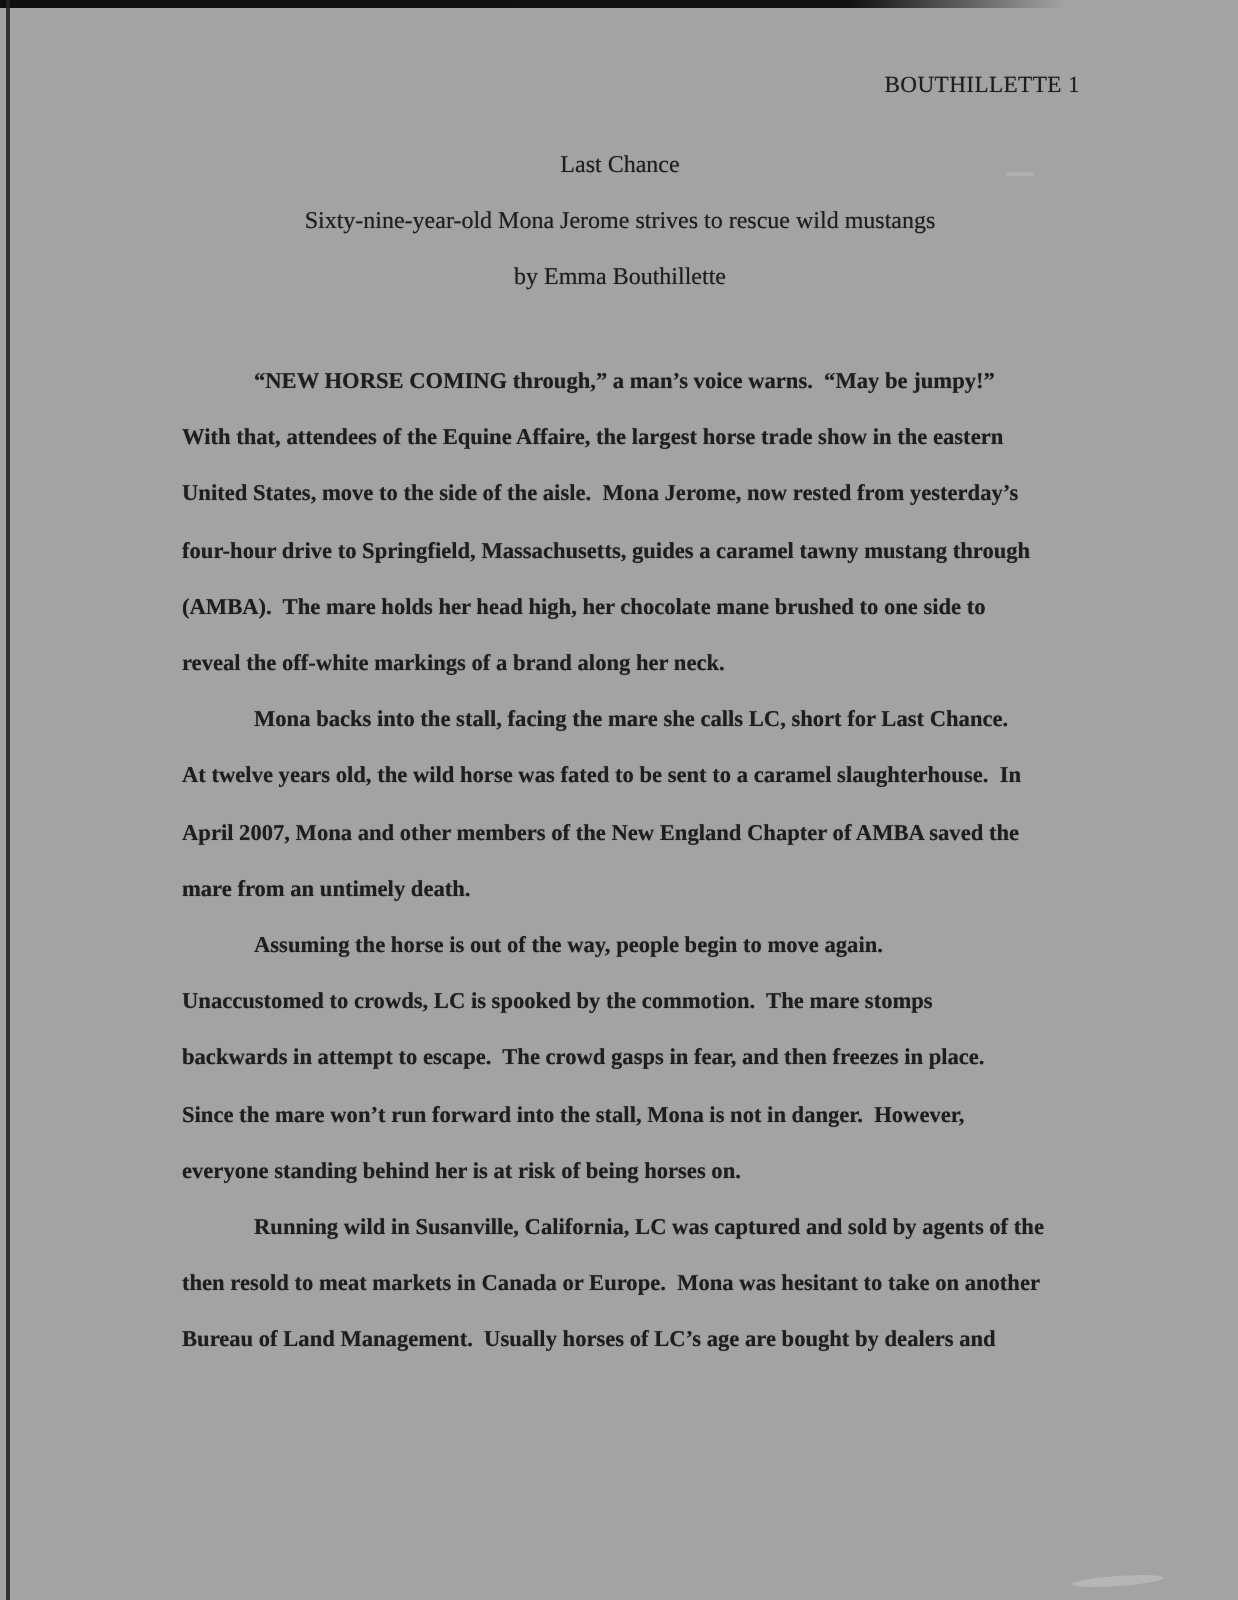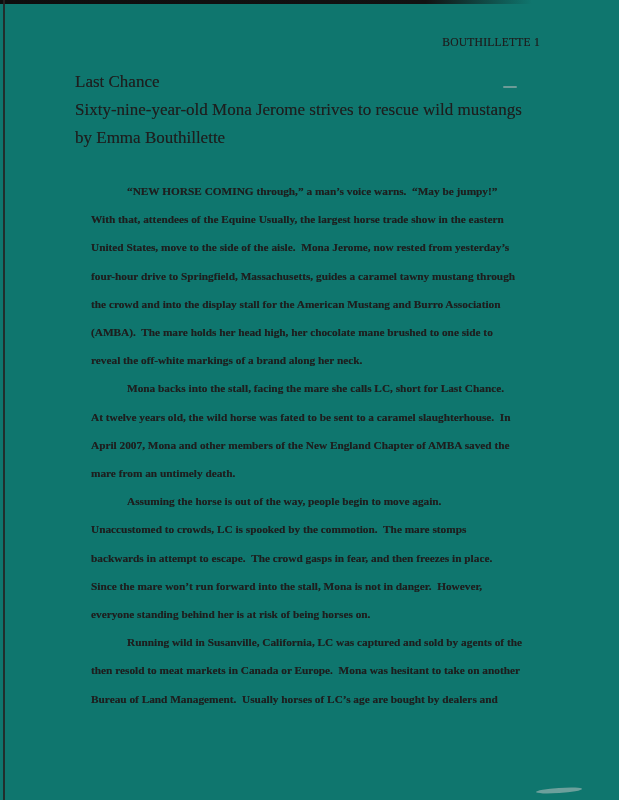--- a/index.html
+++ b/index.html
@@ -4,21 +4,21 @@
 <style>
   html, body {
     margin: 0;
     padding: 0;
     background: #e8e8e8;
   }
   .page {
     position: relative;
     width: 619px;
     height: 800px;
-    background: #0f766e;
+    background: #a3a3a3;
     overflow: hidden;
     font-family: "Liberation Serif", "DejaVu Serif", serif;
     color: #1e1e1e;
   }
   
   .scan-edge-top {
     position: absolute;
     top: 0; left: 0;
     width: 532px; height: 4px;
     background: linear-gradient(to right, #0e0e0e 0%, #121212 80%, rgba(18,18,18,0) 100%);
@@ -52,24 +52,24 @@
     position: absolute;
     top: 36px;
     right: 79px;
     font-size: 11.6px;
     letter-spacing: 0.2px;
     text-shadow: 0 0 0.5px rgba(30,30,30,0.55);
   }
   .title-block {
     position: absolute;
     top: 68px;
-    left: 75px;
+    left: 90px;
     width: 440px;
-    text-align: left;
-    font-size: 17px;
+    text-align: center;
+    font-size: 12px;
   }
   .title-block .tline {
     line-height: 28.2px;
     white-space: pre;
     text-shadow: 0 0 0.5px rgba(30,30,30,0.55);
   }
   .body-block {
     position: absolute;
     top: 177px;
     left: 91px;
@@ -99,24 +99,23 @@
   <div class="header-line">BOUTHILLETTE 1</div>
 
   <div class="title-block">
     <div class="tline">Last Chance</div>
     <div class="tline">Sixty-nine-year-old Mona Jerome strives to rescue wild mustangs</div>
     <div class="tline">by Emma Bouthillette</div>
   </div>
 
   <div class="body-block">
     <div class="line indent">“NEW HORSE COMING through,” a man’s voice warns.  “May be jumpy!”</div>
-    <div class="line">With that, attendees of the Equine Usually, the largest horse trade show in the eastern</div>
+    <div class="line">With that, attendees of the Equine Affaire, the largest horse trade show in the eastern</div>
     <div class="line">United States, move to the side of the aisle.  Mona Jerome, now rested from yesterday’s</div>
     <div class="line">four-hour drive to Springfield, Massachusetts, guides a caramel tawny mustang through</div>
-    <div class="line">the crowd and into the display stall for the American Mustang and Burro Association</div>
     <div class="line">(AMBA).  The mare holds her head high, her chocolate mane brushed to one side to</div>
     <div class="line">reveal the off-white markings of a brand along her neck.</div>
     <div class="line indent">Mona backs into the stall, facing the mare she calls LC, short for Last Chance.</div>
     <div class="line">At twelve years old, the wild horse was fated to be sent to a caramel slaughterhouse.  In</div>
     <div class="line">April 2007, Mona and other members of the New England Chapter of AMBA saved the</div>
     <div class="line">mare from an untimely death.</div>
     <div class="line indent">Assuming the horse is out of the way, people begin to move again.</div>
     <div class="line">Unaccustomed to crowds, LC is spooked by the commotion.  The mare stomps</div>
     <div class="line">backwards in attempt to escape.  The crowd gasps in fear, and then freezes in place.</div>
     <div class="line">Since the mare won’t run forward into the stall, Mona is not in danger.  However,</div>

